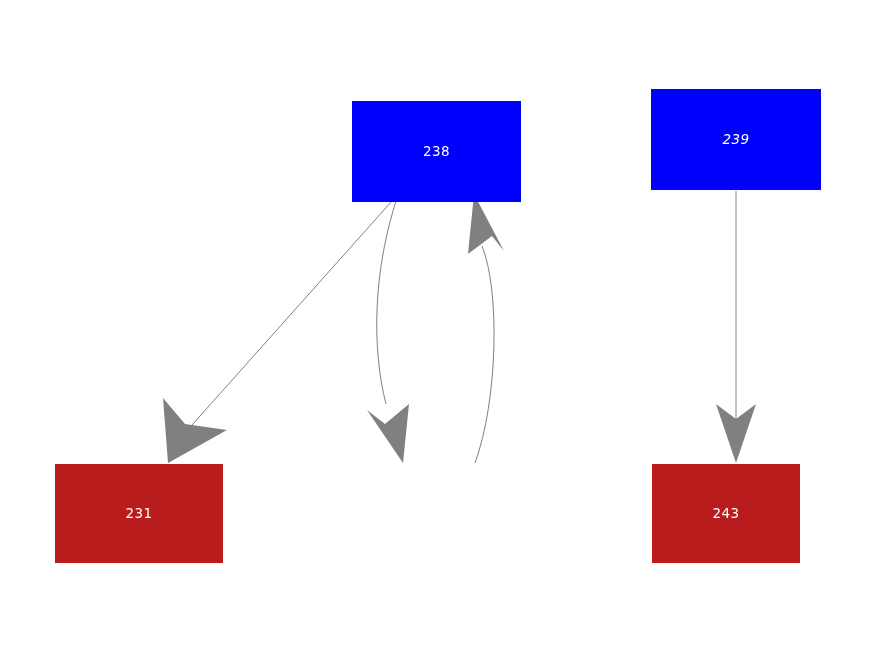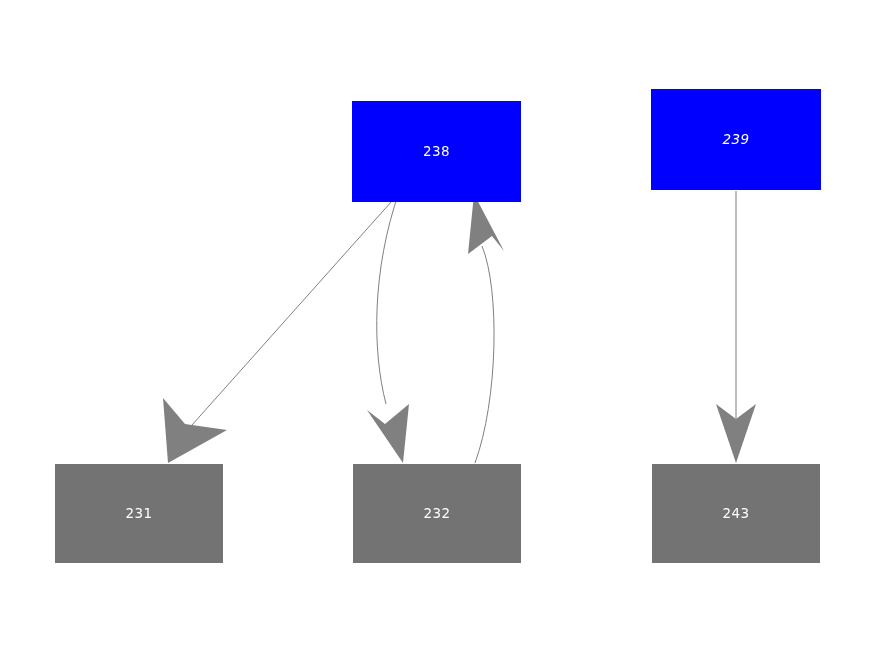--- a/index.html
+++ b/index.html
@@ -35,21 +35,21 @@
     line-height: 1;
   }
   .node-label {
     color: #ffffff;
     font-size: 13.5px;
     font-family: "DejaVu Sans", "Liberation Sans", sans-serif;
     letter-spacing: 0.4px;
     user-select: none;
   }
   .node-blue { background: #0000ff; }
-  .node-red  { background: #737373; }
+  .node-red  { background: #b91c1c; }
 </style>
 </head>
 <body>
 
 <div id="canvas">
 
   <svg id="edge-layer" viewBox="0 0 876 656" width="876" height="656" xmlns="http://www.w3.org/2000/svg">
 
     <g>
       <path d="M 400 192 L 192 425" fill="none" stroke="#808080" stroke-width="1"></path>
@@ -78,21 +78,18 @@
   </div>
 
   <div class="node node-blue" style="left:651px; top:89px; width:170px; height:101px;font-style:italic;">
     <span class="node-label">239</span>
   </div>
 
   <div class="node node-red" style="left:55px; top:464px; width:168px; height:99px;">
     <span class="node-label">231</span>
   </div>
 
-  <div class="node node-red" style="left:353px; top:464px; width:168px; height:99px;">
-    <span class="node-label">232</span>
-  </div>
 
-  <div class="node node-red" style="left:652px; top:464px; width:168px; height:99px;">
+  <div class="node node-red" style="left:652px; top:464px; width:148px; height:99px;">
     <span class="node-label">243</span>
   </div>
 
 </div>
 
 </body></html>

